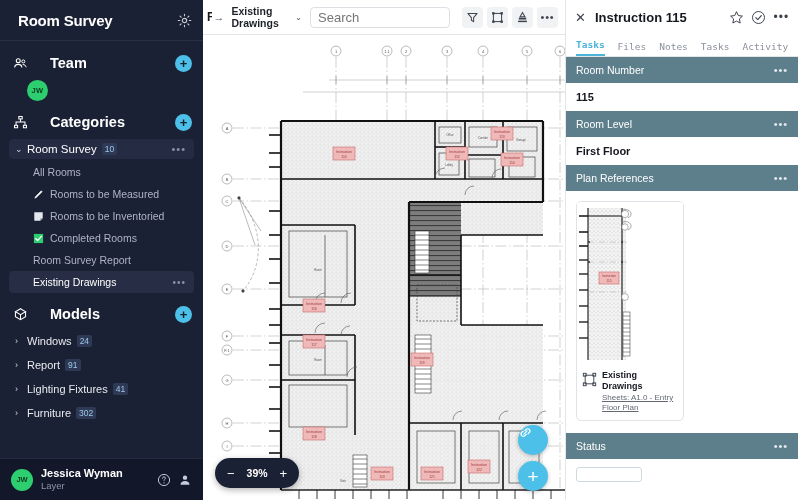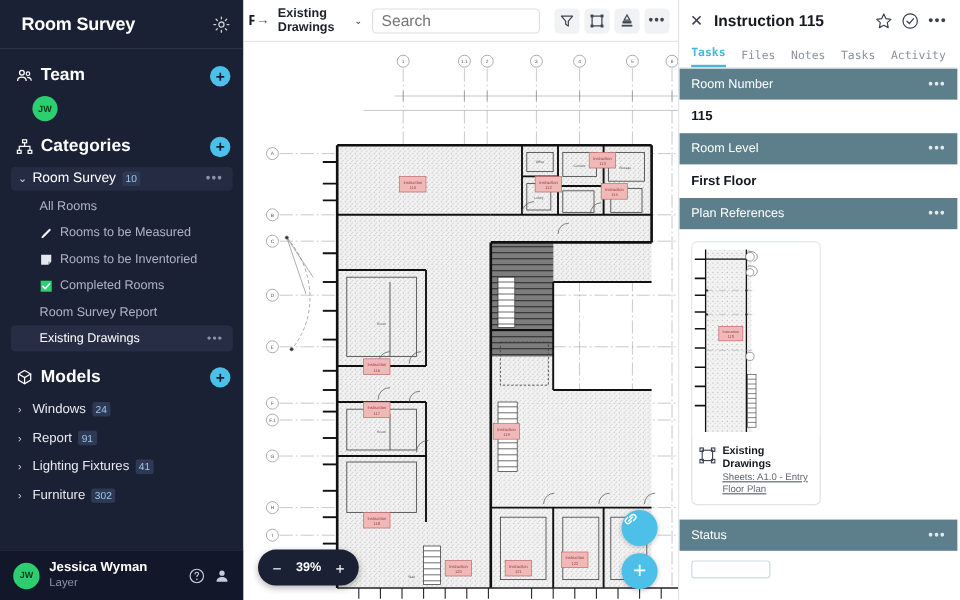--- a/index.html
+++ b/index.html
@@ -37,21 +37,21 @@
   .gear svg { display: block; }
 
   .sb-scroll { flex: 1; overflow: hidden; padding-top: 7px; }
 
   .sec-head {
     display: flex; align-items: center;
     padding: 5px 11px 5px 13px; height: 30px;
   }
   .sec-ico { width: 15px; height: 15px; margin-right: 6px; flex-shrink: 0; }
   .sec-ico svg { display: block; }
-  .sec-title { color: #ffffff; font-size: 14.5px; font-weight: bold; flex: 1; }
+  .sec-title { color: #ffffff; font-size: 14.5px; font-weight: bold; flex: 1; margin-left: 16px; }
   .plus-btn {
     width: 17px; height: 17px; border-radius: 50%;
     background: #4cc0e8; color: #12202c;
     display: flex; align-items: center; justify-content: center;
     font-size: 13px; line-height: 1; font-weight: bold;
     cursor: pointer; flex-shrink: 0;
   }
 
   .avatar-row { padding: 2px 0 6px 27px; }
   .avatar {

